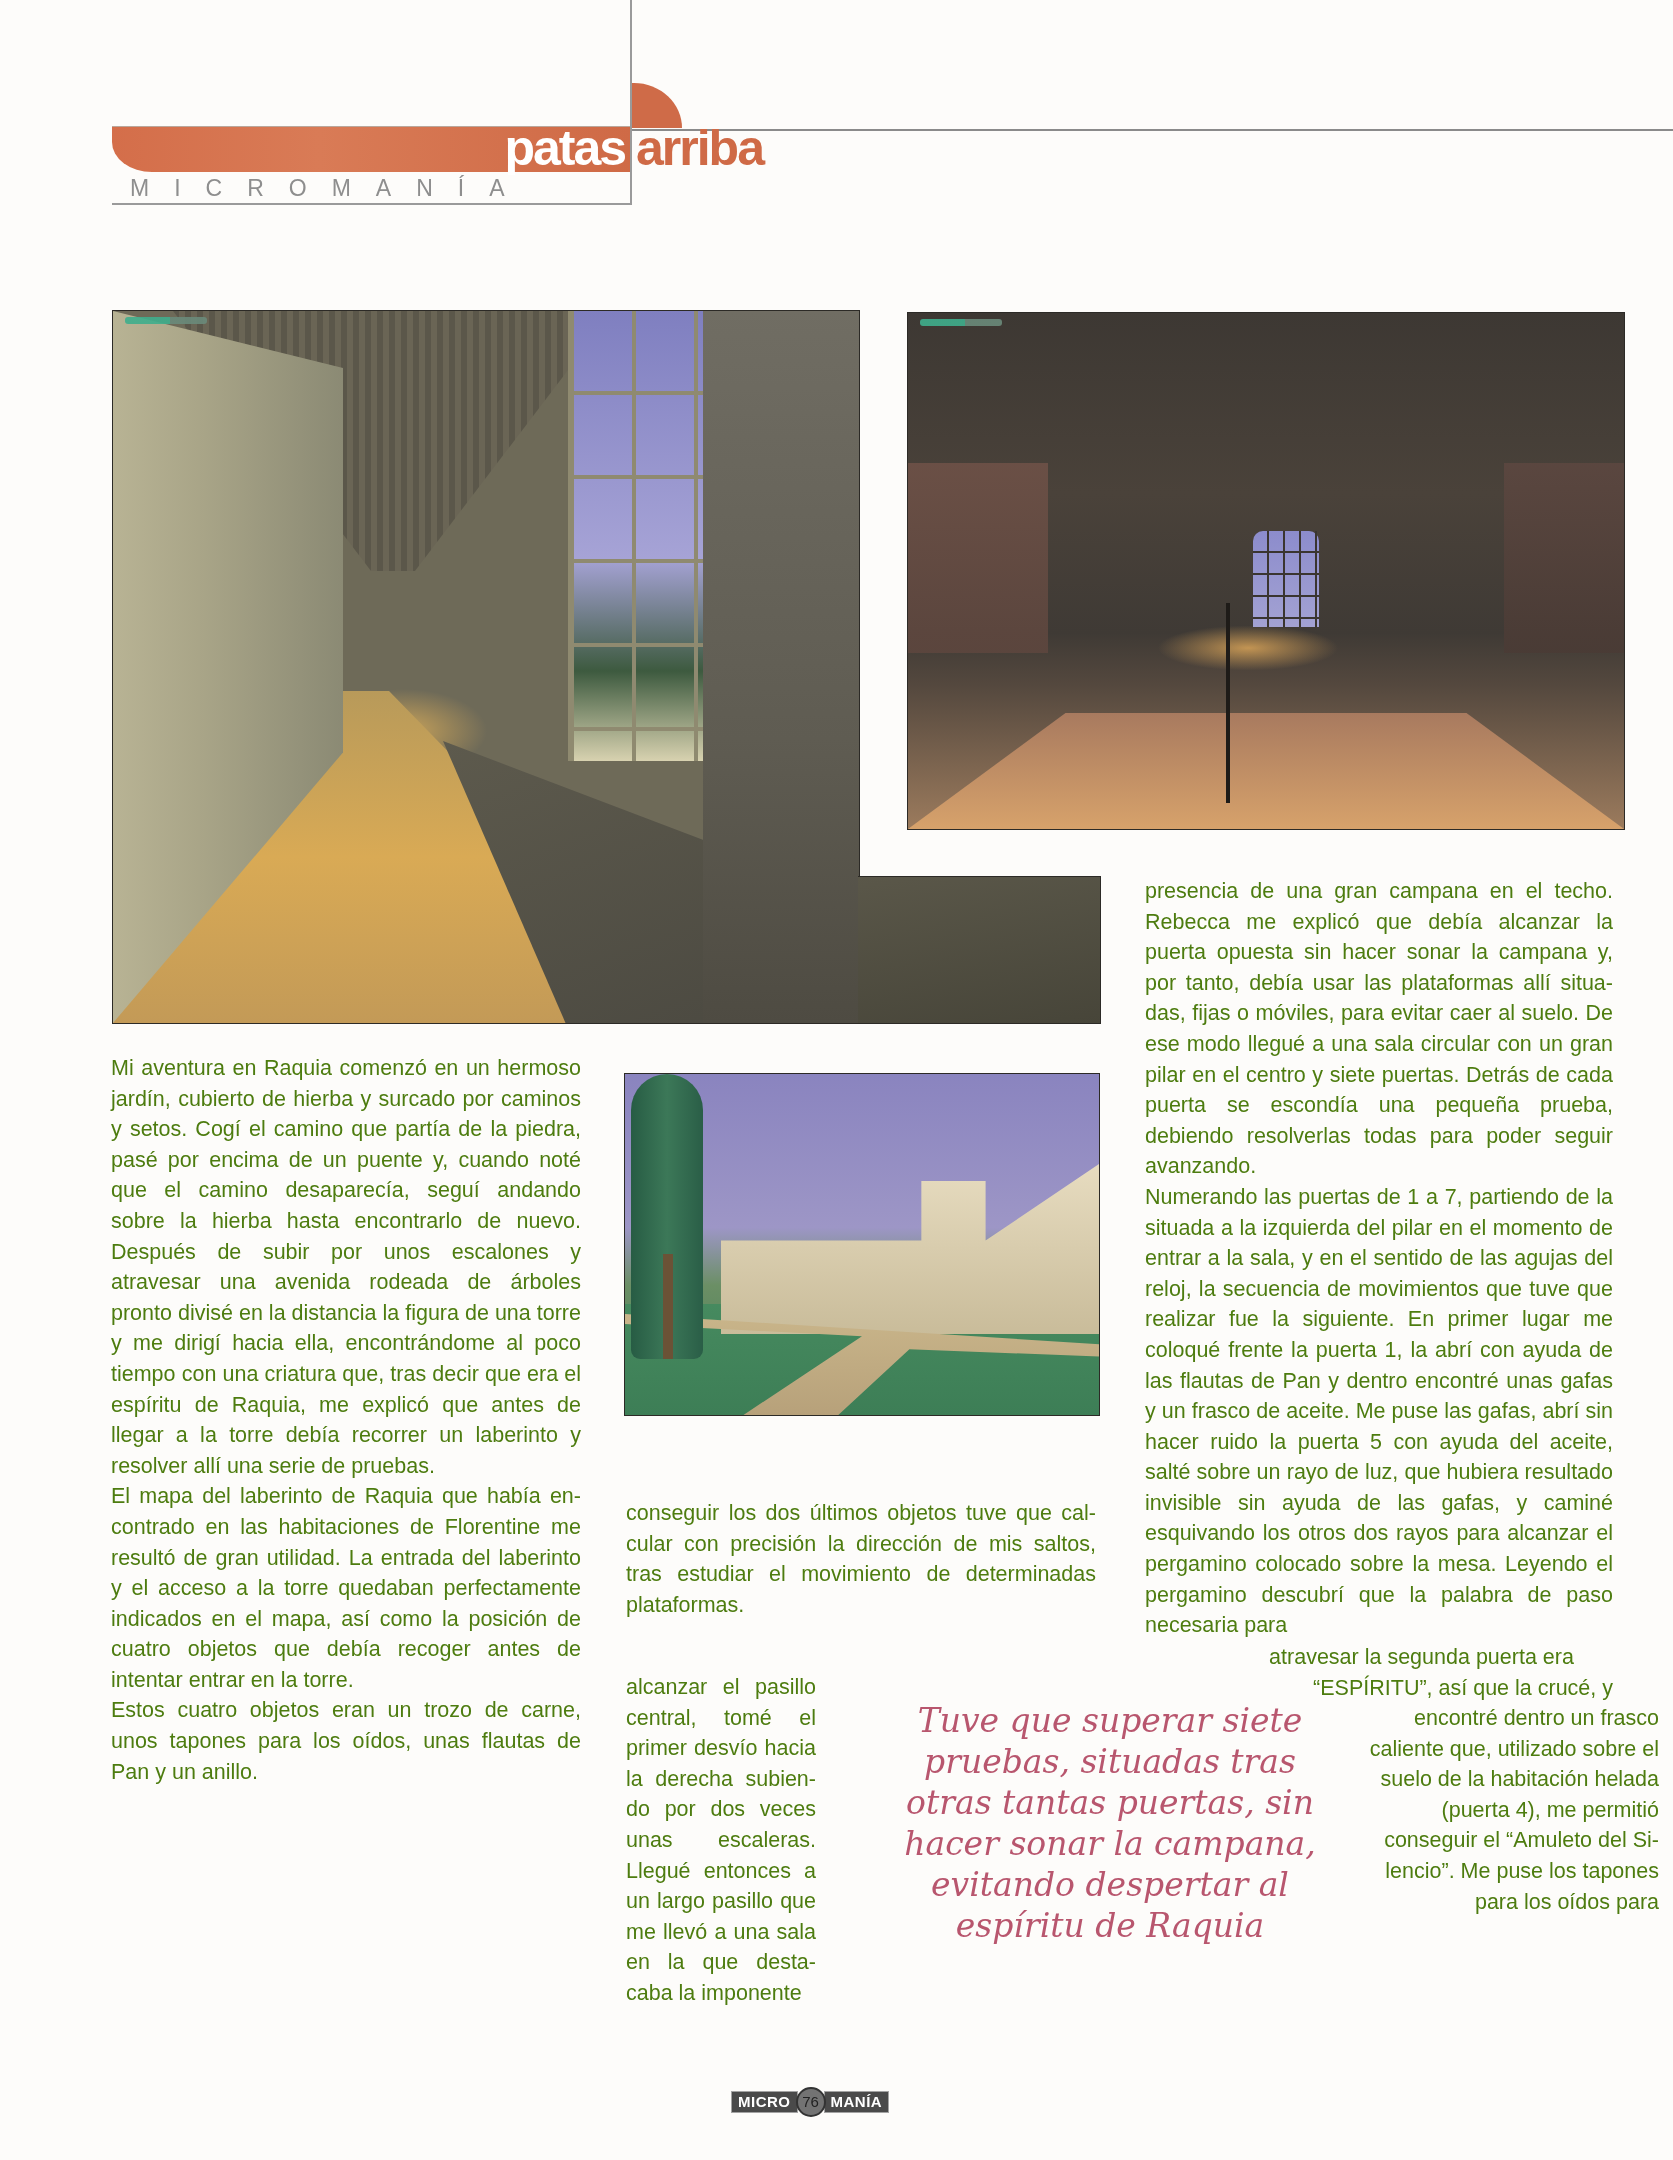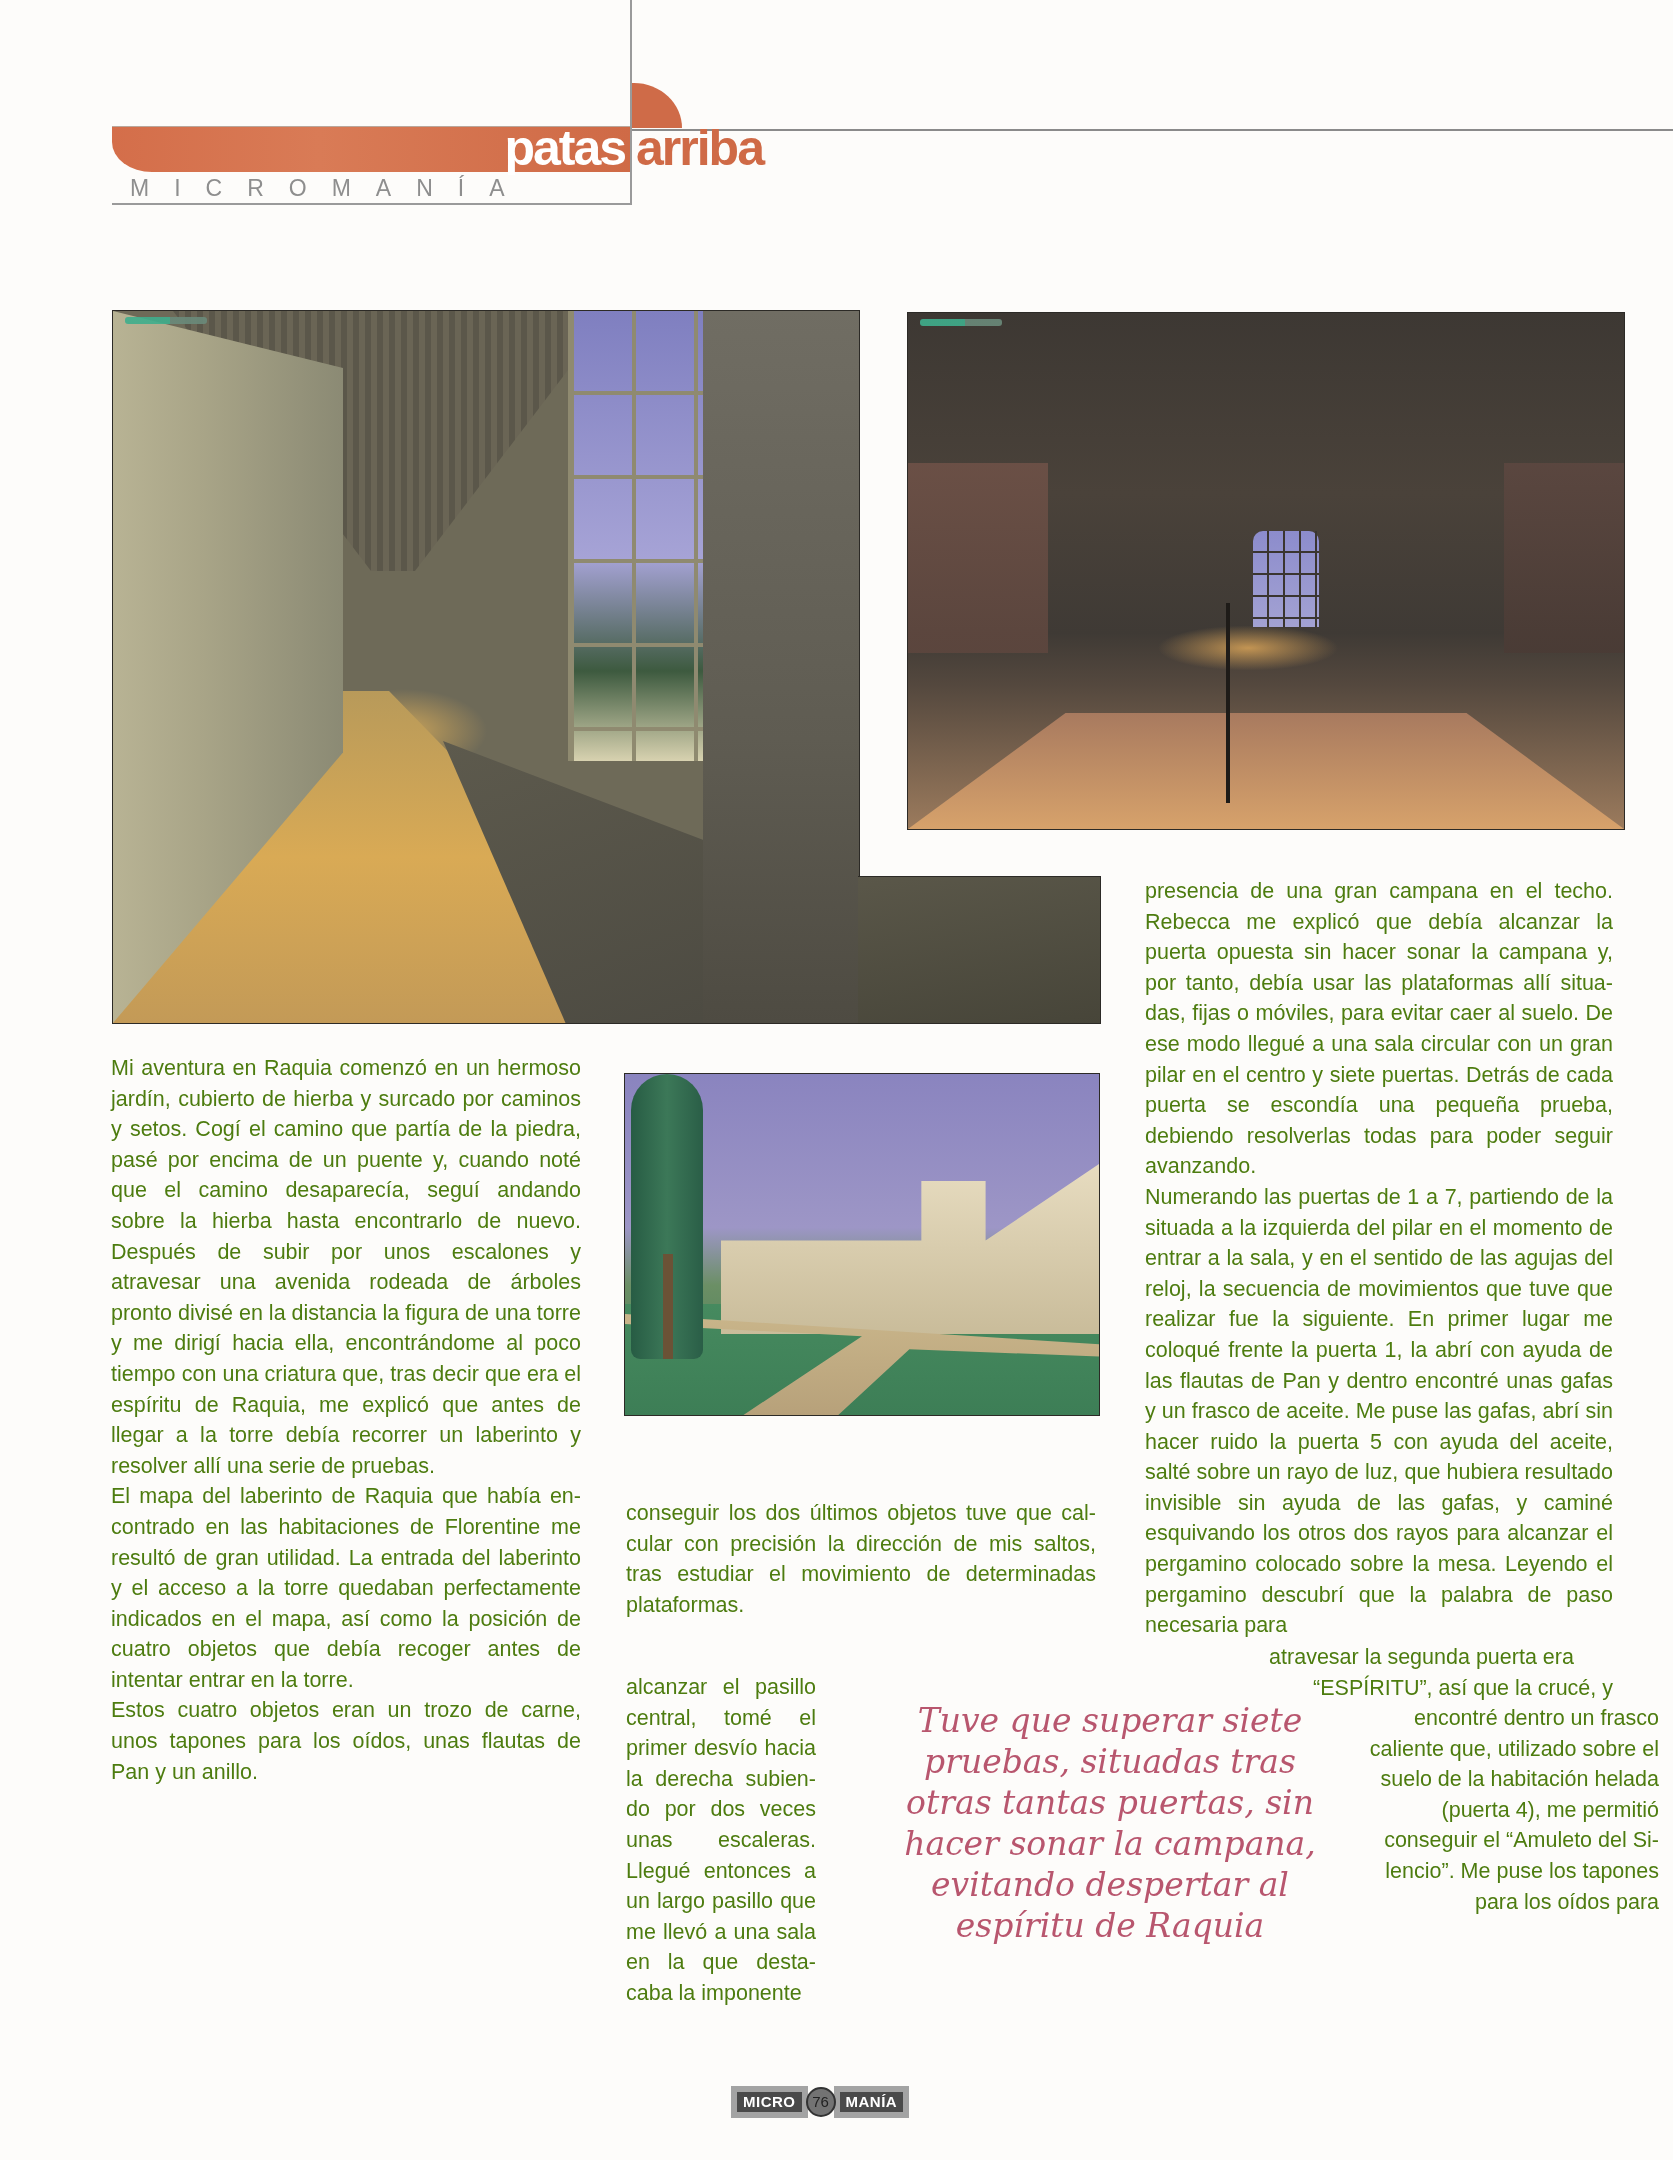--- a/index.html
+++ b/index.html
@@ -178,21 +178,21 @@
     left:890px; top:1700px; width:440px; text-align:center;
     font-family:"DejaVu Serif", "Liberation Serif", serif;
     font-style:italic; font-weight:normal; font-size:33px; line-height:41px;
     color:#b8566e;
   }
 
   
   .footer { left:731px; top:2091px; height:22px; display:flex; align-items:center; }
   .fbox {
     background:#4a4a4a; color:#fff; font-weight:bold; font-size:15px; letter-spacing:.5px;
-    padding:0 6px; height:20px; line-height:20px; border:6px solid #a3a3a3;
+    padding:0 6px; height:20px; line-height:20px; border:1px solid #a3a3a3;
   }
   .fnum {
     width:26px; height:26px; border-radius:50%; border:2px solid #333; background:#737373;
     font-size:15px; line-height:26px; text-align:center; color:#222; margin:0 -2px; z-index:1;
     font-family:"Liberation Sans Narrow","Liberation Sans",sans-serif;
   }
 </style>
 </head>
 <body>
 

